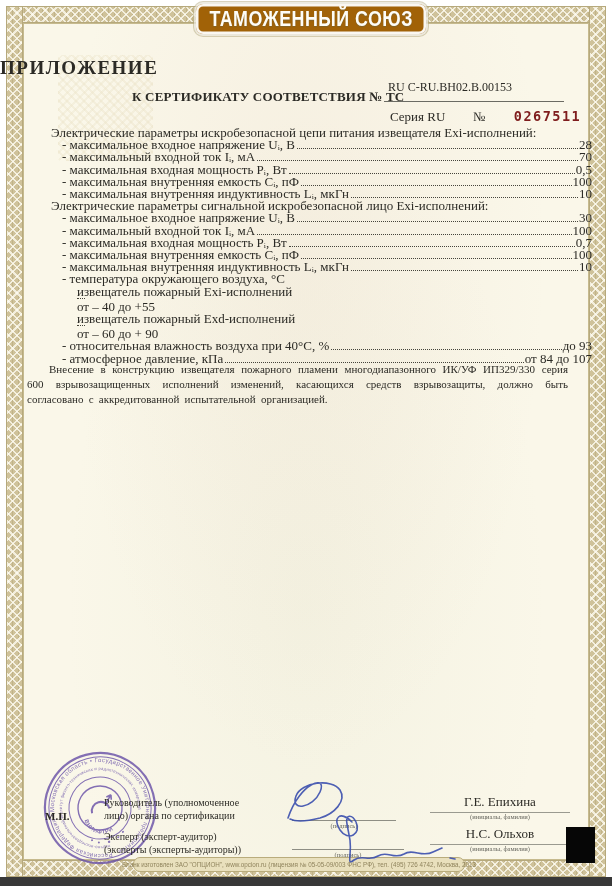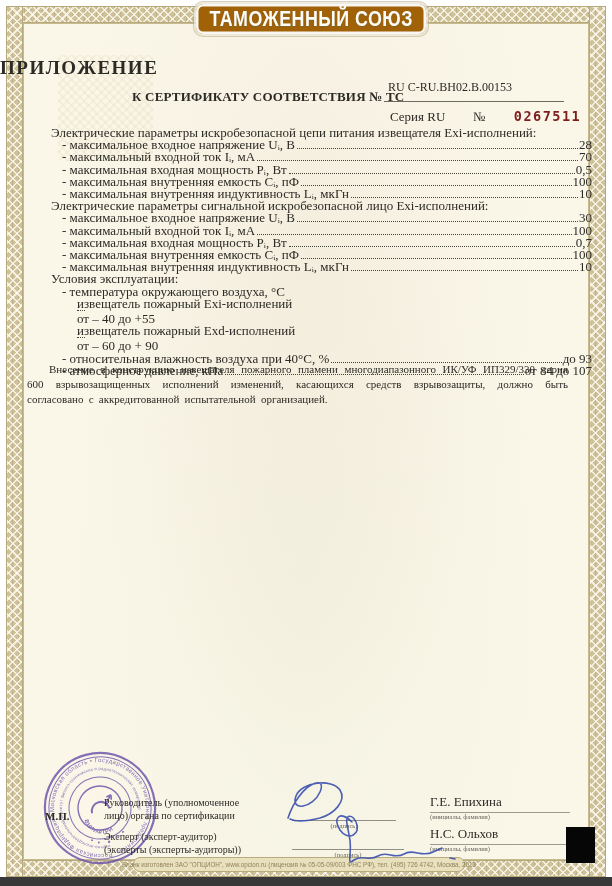--- a/index.html
+++ b/index.html
@@ -69,21 +69,21 @@
   .role-1{top:797px;}
   .role-2{top:831px;}
 
   .sigline{position:absolute;border-top:1px solid #8e8e84;z-index:2;}
   .sigline-1{left:292px;top:820px;width:104px;}
   .sigline-2{left:292px;top:849px;width:112px;}
   .sigcap{position:absolute;font-size:6.5px;color:#66665e;text-align:center;z-index:2;}
   .sigcap-1{left:292px;top:822px;width:104px;}
   .sigcap-2{left:292px;top:851px;width:112px;}
 
-  .namecol{position:absolute;left:430px;width:140px;z-index:2;}
+  .namecol{position:absolute;left:430px;width:140px;text-align:center;z-index:2;}
   .name{font-size:13px;white-space:nowrap;}
   .nameline{border-top:1px solid #9a9a90;margin-top:2px;}
   .namecap{font-size:6.5px;color:#66665e;}
   .namecol-1{top:794px;}
   .namecol-2{top:826px;}
 
   .signatures-svg{position:absolute;left:270px;top:770px;z-index:5;}
 
   .black-square{position:absolute;left:566px;top:827px;width:29px;height:36px;background:#060606;z-index:6;}
 
@@ -165,21 +165,20 @@
       <div class="row indent1">
         <span class="lbl">- максимальная внутренняя емкость Cᵢ, пФ</span>
         <span class="leader"></span>
         <span class="val">100</span>
       </div>
       <div class="row indent1">
         <span class="lbl">- максимальная внутренняя индуктивность Lᵢ, мкГн</span>
         <span class="leader"></span>
         <span class="val">10</span>
       </div>
-      <div class="sec-title">Условия эксплуатации:</div>
       <div class="row indent1">
         <span class="lbl">- температура окружающего воздуха, °С</span>
       </div>
       <div class="row indent2">
         <span class="lbl">извещатель пожарный Exi-исполнений</span>
         <span class="leader"></span>
         <span class="val">от – 40 до +55</span>
       </div>
       <div class="row indent2">
         <span class="lbl">извещатель пожарный Exd-исполнений</span>

